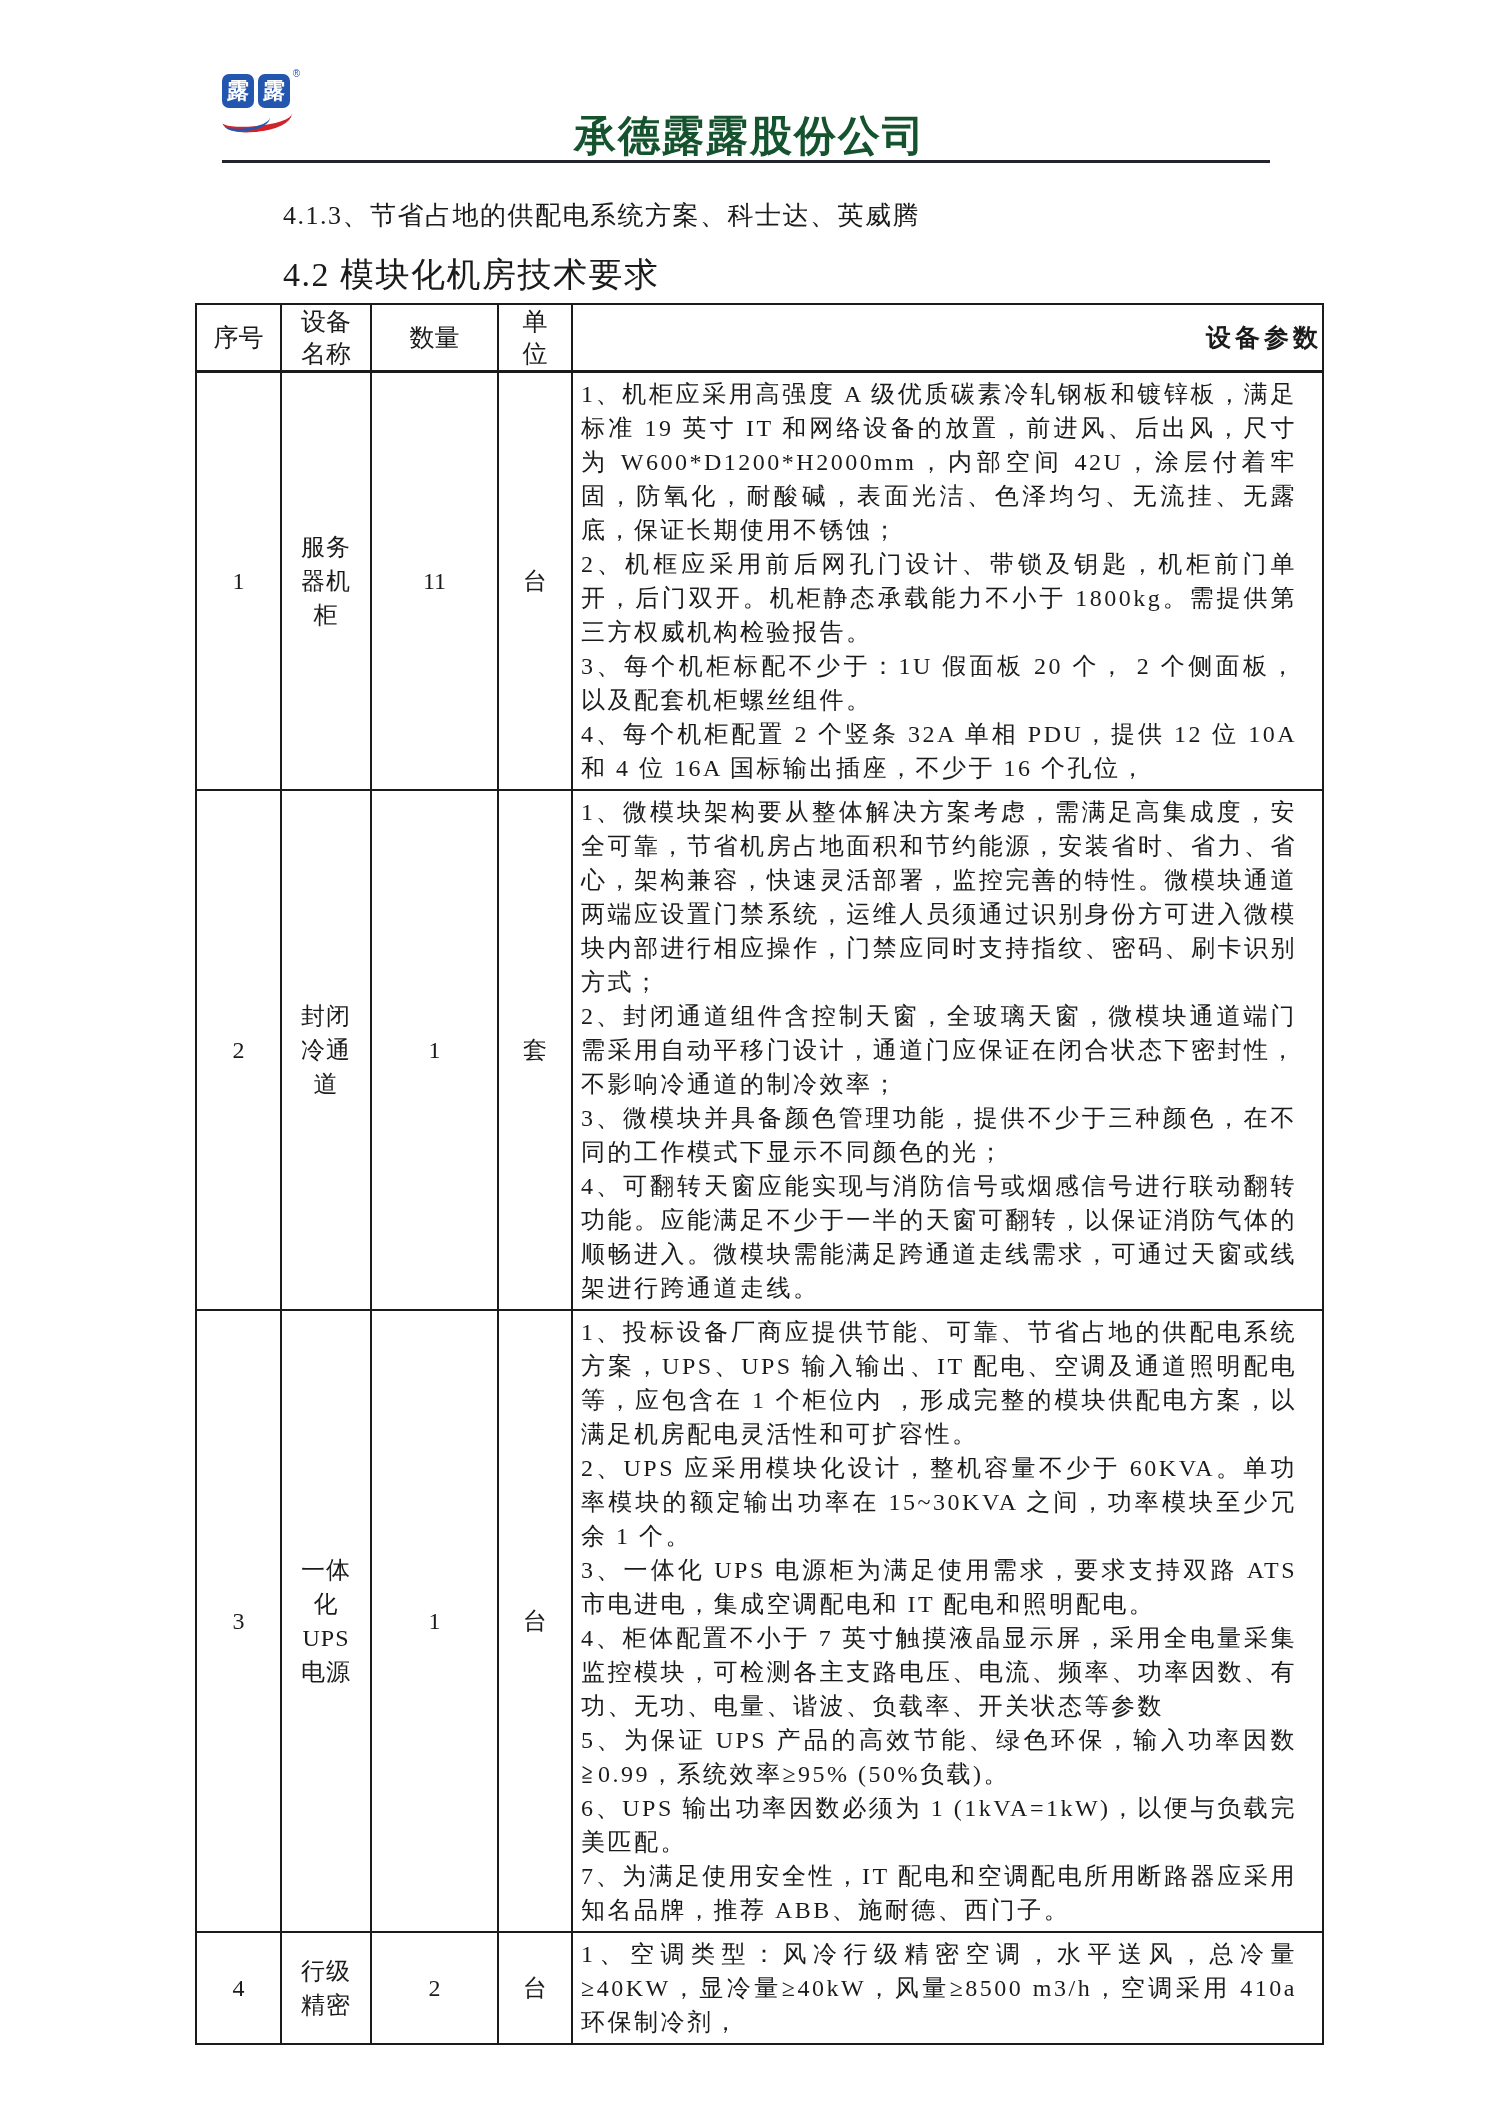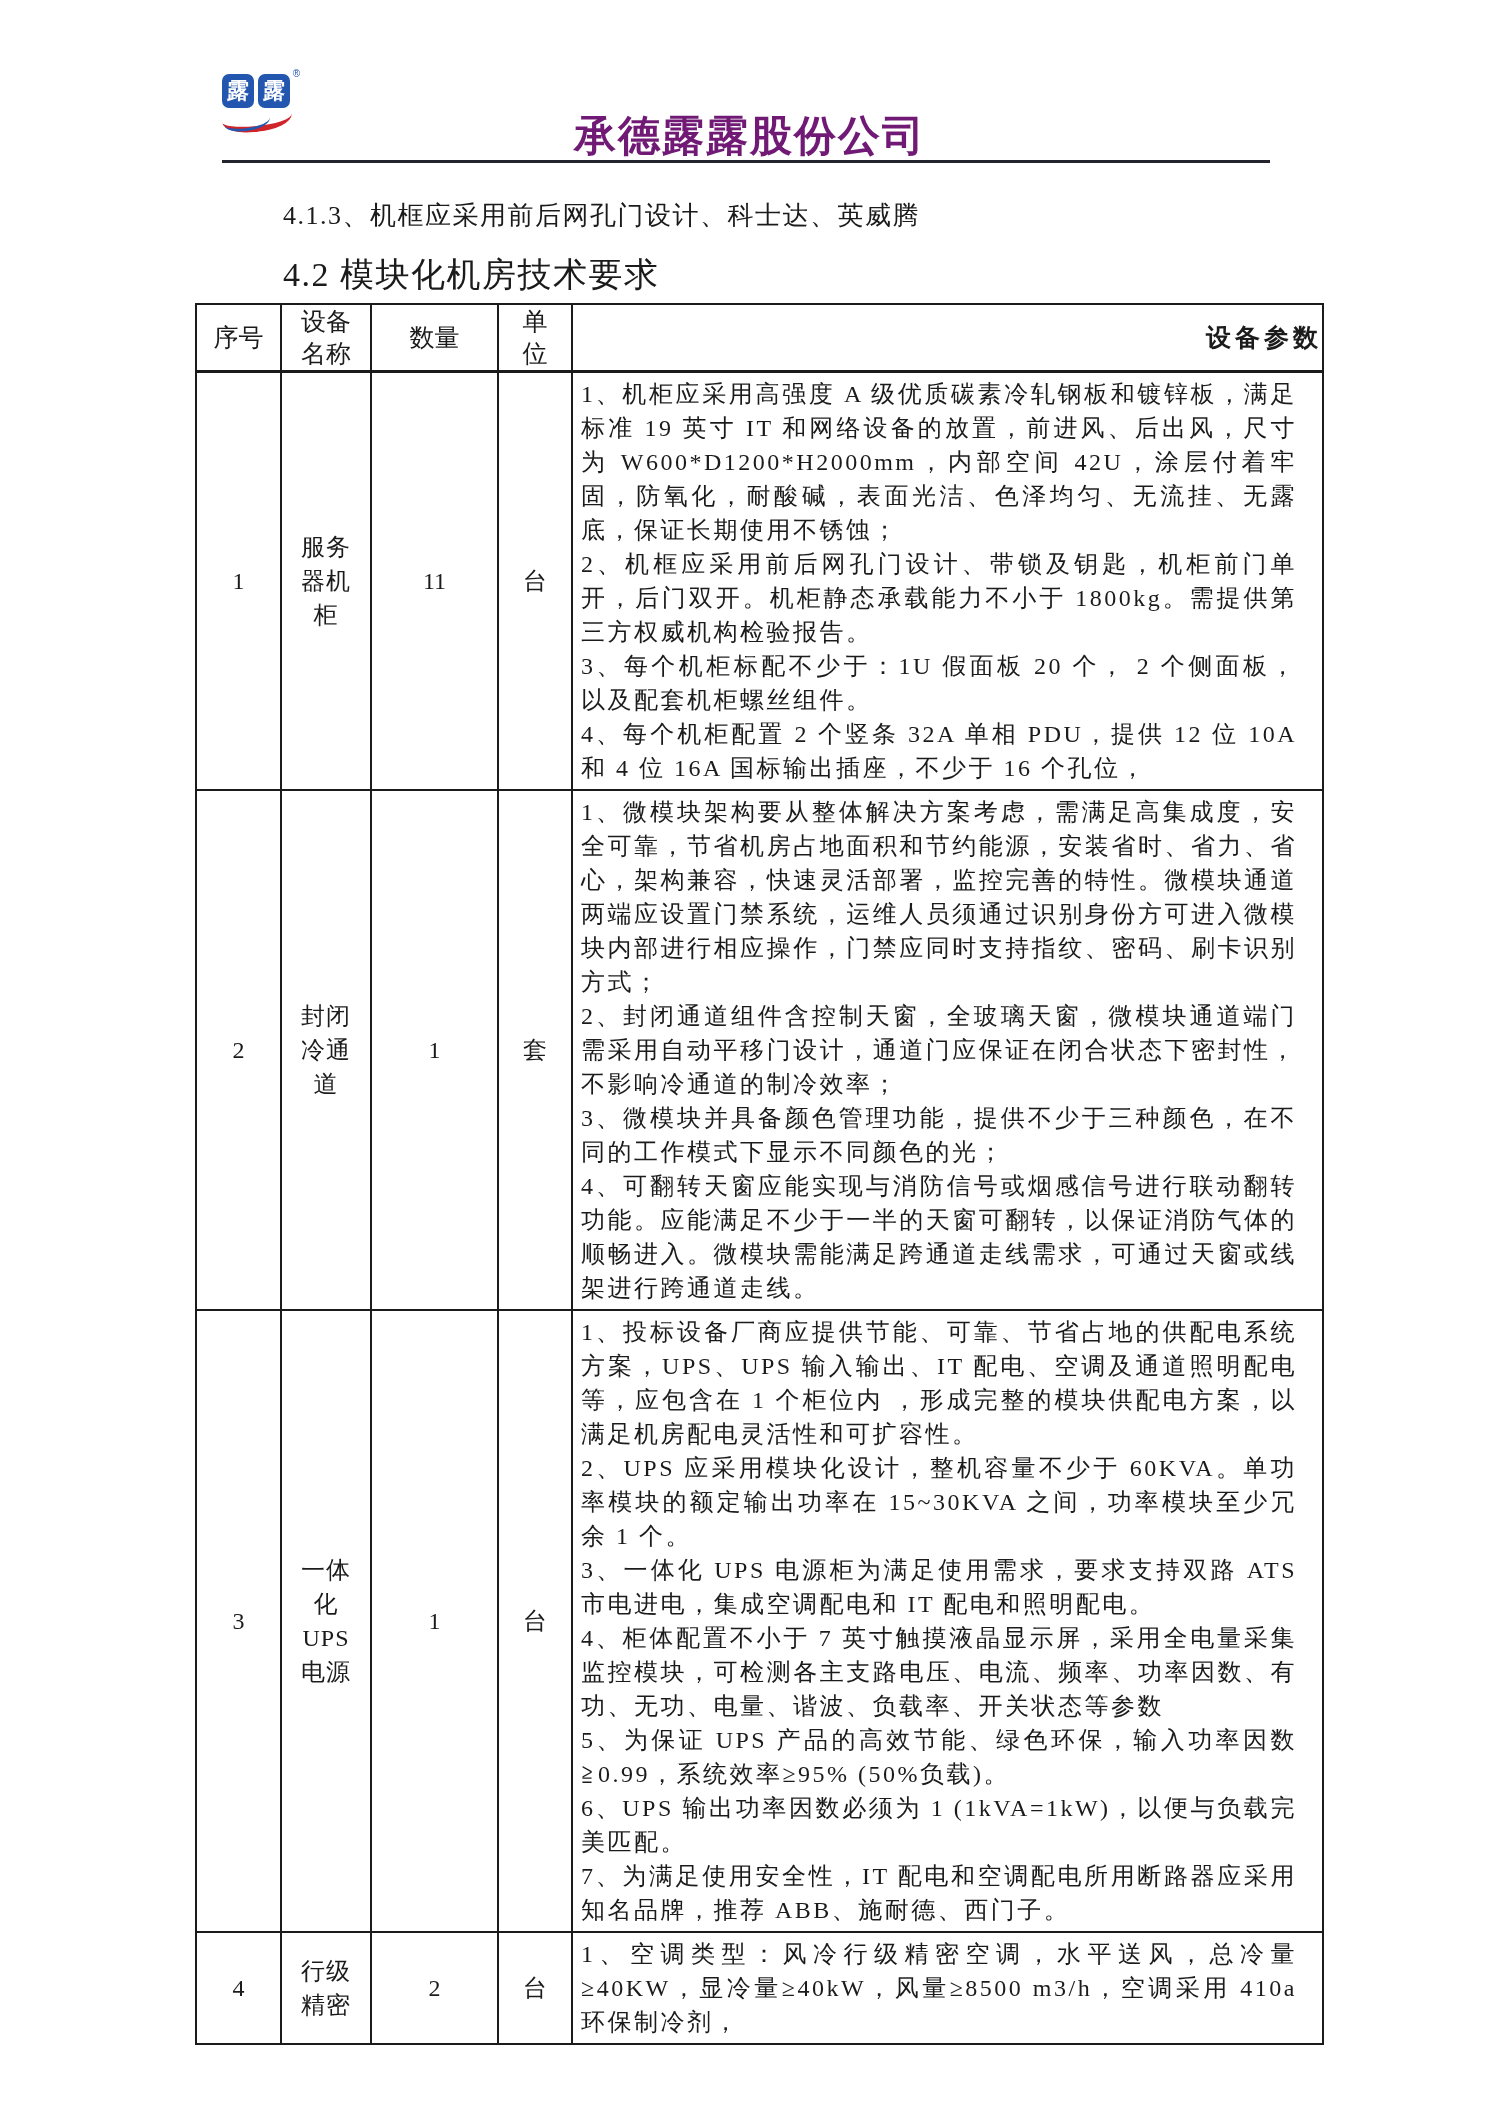--- a/index.html
+++ b/index.html
@@ -26,21 +26,21 @@
     transform:rotate(-5deg);
   }
   .logo-swoosh2{
     position:absolute; left:2px; top:38px; width:46px; height:16px;
     border-bottom:3px solid #2356ae; border-radius:0 0 60% 50%;
     transform:rotate(-7deg);
   }
   .company{
     position:absolute; left:0; right:0; top:108px; text-align:center;
     font-family:"Liberation Sans", sans-serif; font-weight:bold;
-    font-size:42px; letter-spacing:2px; color:#701a75;
+    font-size:42px; letter-spacing:2px; color:#14532d;
   }
   .rule{position:absolute; left:222px; top:160px; width:1048px; height:3px; background:#23252e;}
   
   .h413{position:absolute; left:283px; top:198px; font-size:26px; letter-spacing:1.5px;}
   .h42{position:absolute; left:283px; top:252px; font-size:34px; letter-spacing:1.5px;}
   
   table.spec{
     position:absolute; left:195px; top:303px; width:1127px;
     border-collapse:collapse; table-layout:fixed;
   }
@@ -71,21 +71,21 @@
       <div class="logo-tile">露</div>
     </div>
     <span class="logo-reg">®</span>
     <div class="logo-swoosh"></div>
     <div class="logo-swoosh2"></div>
   </div>
 
   <div class="company">承德露露股份公司</div>
   <div class="rule"></div>
 
-  <div class="h413">4.1.3、机框应采用前后网孔门设计、科士达、英威腾</div>
+  <div class="h413">4.1.3、节省占地的供配电系统方案、科士达、英威腾</div>
   <div class="h42">4.2 模块化机房技术要求</div>
 
   <table class="spec">
     <colgroup>
       <col style="width:85px">
         <col style="width:90px">
         <col style="width:127px">
       <col style="width:74px">
         <col style="width:751px">
     </colgroup>

